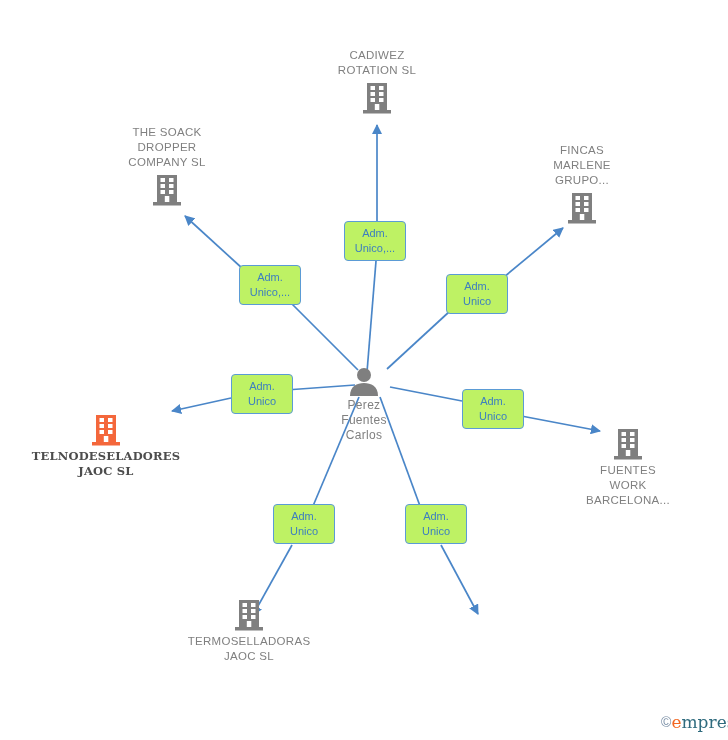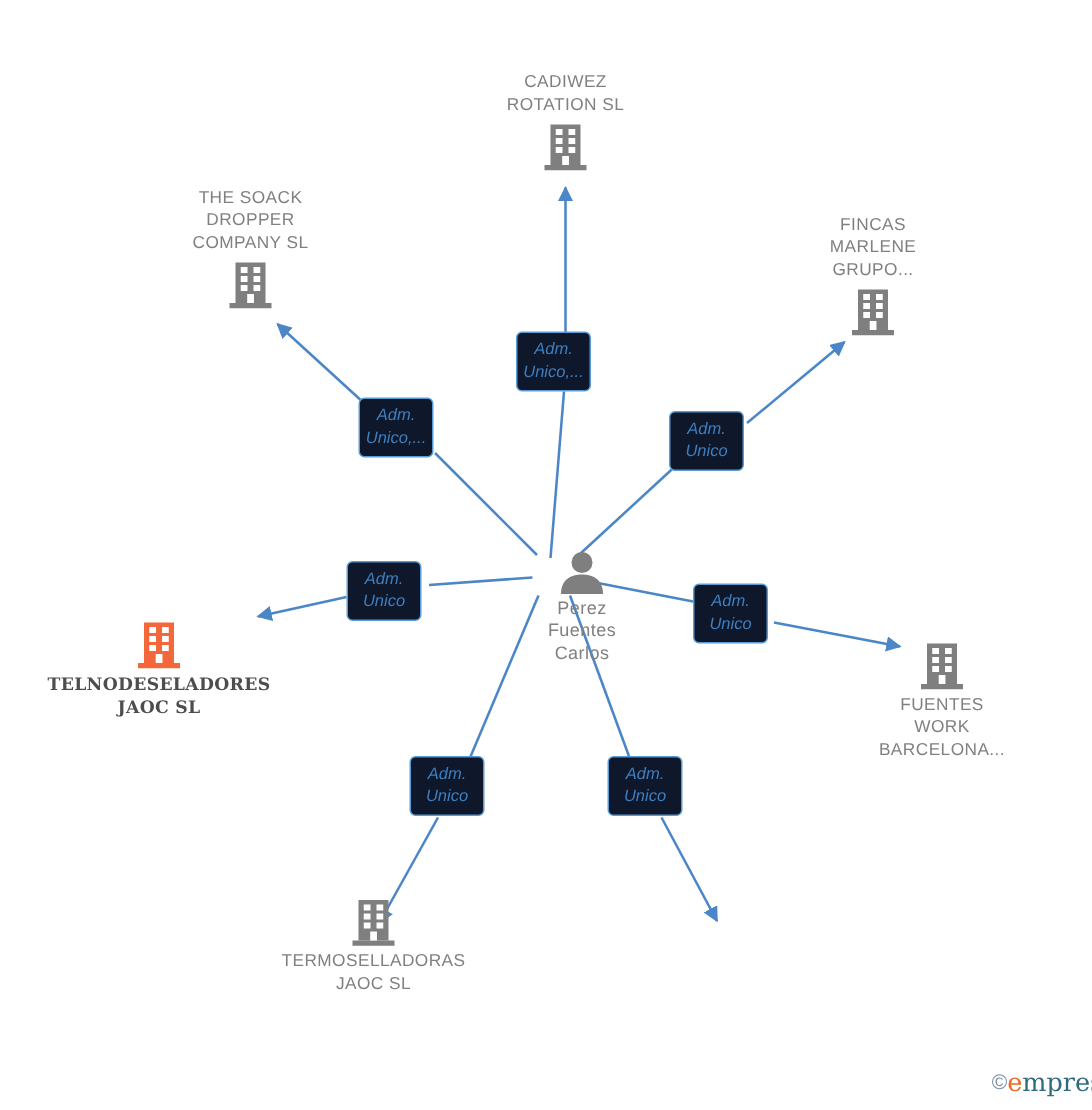--- a/index.html
+++ b/index.html
@@ -62,35 +62,34 @@
   .node.person .label {
     font-size: 12px;
     line-height: 15px;
     color: #808080;
   }
 
   
   .edge-label {
     position: absolute;
     box-sizing: border-box;
-    background: #0f172a;
+    background: #bef264;
     border: 1.6px solid #5b9bd5;
     border-radius: 4px;
     color: #3d7fbf;
     font-size: 11px;
     line-height: 15px;
     text-align: center;
     padding: 4px 0 4px 0;
-    width: 50px;
+    width: 62px;
     margin-left: -27px;
     margin-top: -20px;
     z-index: 4;
     white-space: pre-line;
     font-family: "Liberation Sans", sans-serif;
-    font-style: italic;
   }
 
   
   #watermark {
     position: absolute;
     right: 10px;
     bottom: 8px;
     font-size: 15px;
     z-index: 5;
     white-space: nowrap;
@@ -260,21 +259,21 @@
         <rect x="9.5" y="17" width="4.5" height="4" fill="#ffffff"></rect>
         <rect x="18" y="17" width="4.5" height="4" fill="#ffffff"></rect>
         <rect x="13.8" y="23" width="4.5" height="6" fill="#ffffff"></rect>
       </svg>
     </span>
     <span class="label">TERMOSELLADORAS
 JAOC SL</span>
   </div>
 
 
-  <div class="node person" style="left:388px; top:366px;text-align:center;">
+  <div class="node person" style="left:364px; top:366px;text-align:center;">
     <span class="glyph">
       <svg width="34" height="30" viewBox="0 0 34 30" xmlns="http://www.w3.org/2000/svg">
         <circle cx="17" cy="9" r="7" fill="#7f7f7f"></circle>
         <path d="M 3 30 C 3 20, 10 17, 17 17 C 24 17, 31 20, 31 30 Z" fill="#7f7f7f"></path>
       </svg>
     </span>
     <span class="label">Perez
 Fuentes
 Carlos</span>
   </div>

